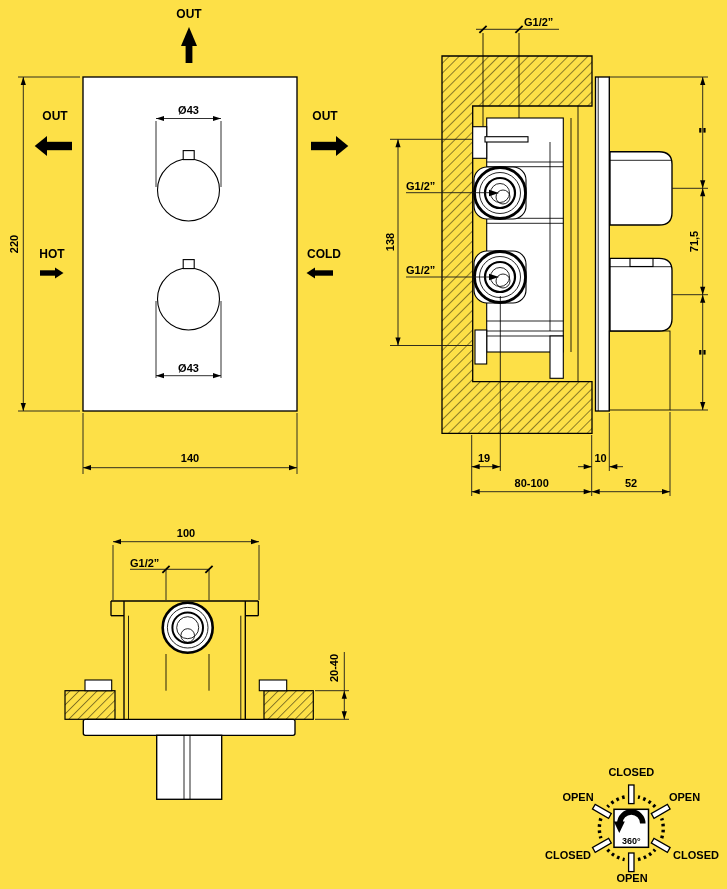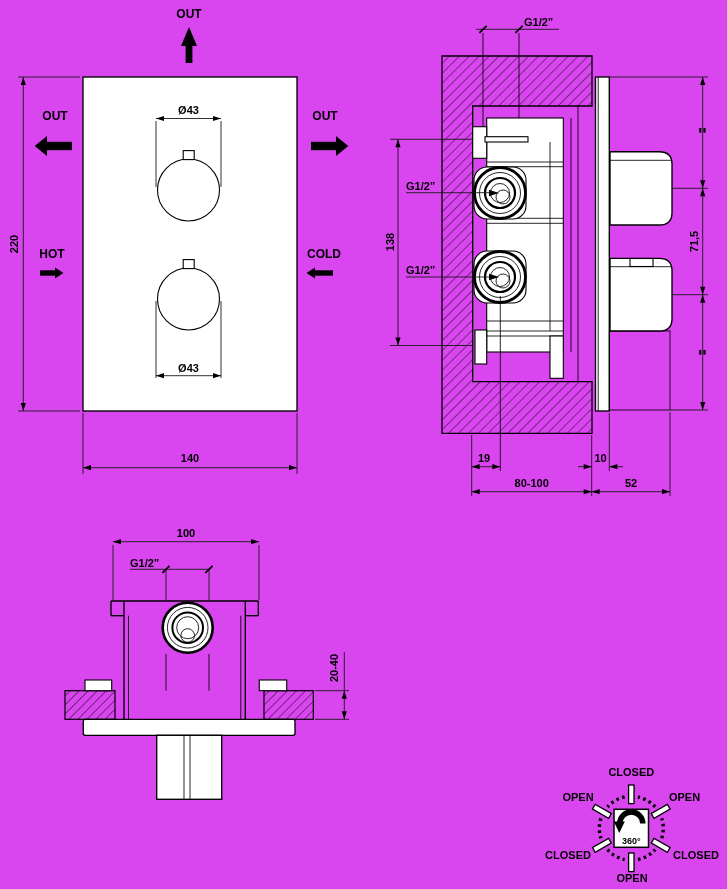--- a/index.html
+++ b/index.html
@@ -1,16 +1,16 @@
 <!DOCTYPE html>
 <html><head>
 <meta charset="utf-8">
 <style>
   html,body{margin:0;padding:0;background:#fff;}
-  #stage{position:relative;width:727px;height:889px;background:#d946ef;overflow:hidden;}
+  #stage{position:relative;width:727px;height:889px;background:#fde047;overflow:hidden;}
   svg{display:block;}
   .obj{fill:none;stroke:#000;stroke-width:1.35;}
   .objw{fill:#fff;stroke:#000;stroke-width:1.35;}
   .objw2{fill:#fff;stroke:#000;stroke-width:1.1;}
   .thin{fill:none;stroke:#000;stroke-width:0.85;}
   .dim{fill:none;stroke:#1a1a1a;stroke-width:0.9;}
   .arr{fill:#000;stroke:none;}
   .t1{font:bold 12px "Liberation Sans",sans-serif;fill:#000;}
   .t2{font:bold 11px "Liberation Sans",sans-serif;fill:#000;}
   .t3{font:bold 11px "Liberation Sans",sans-serif;fill:#000;}

